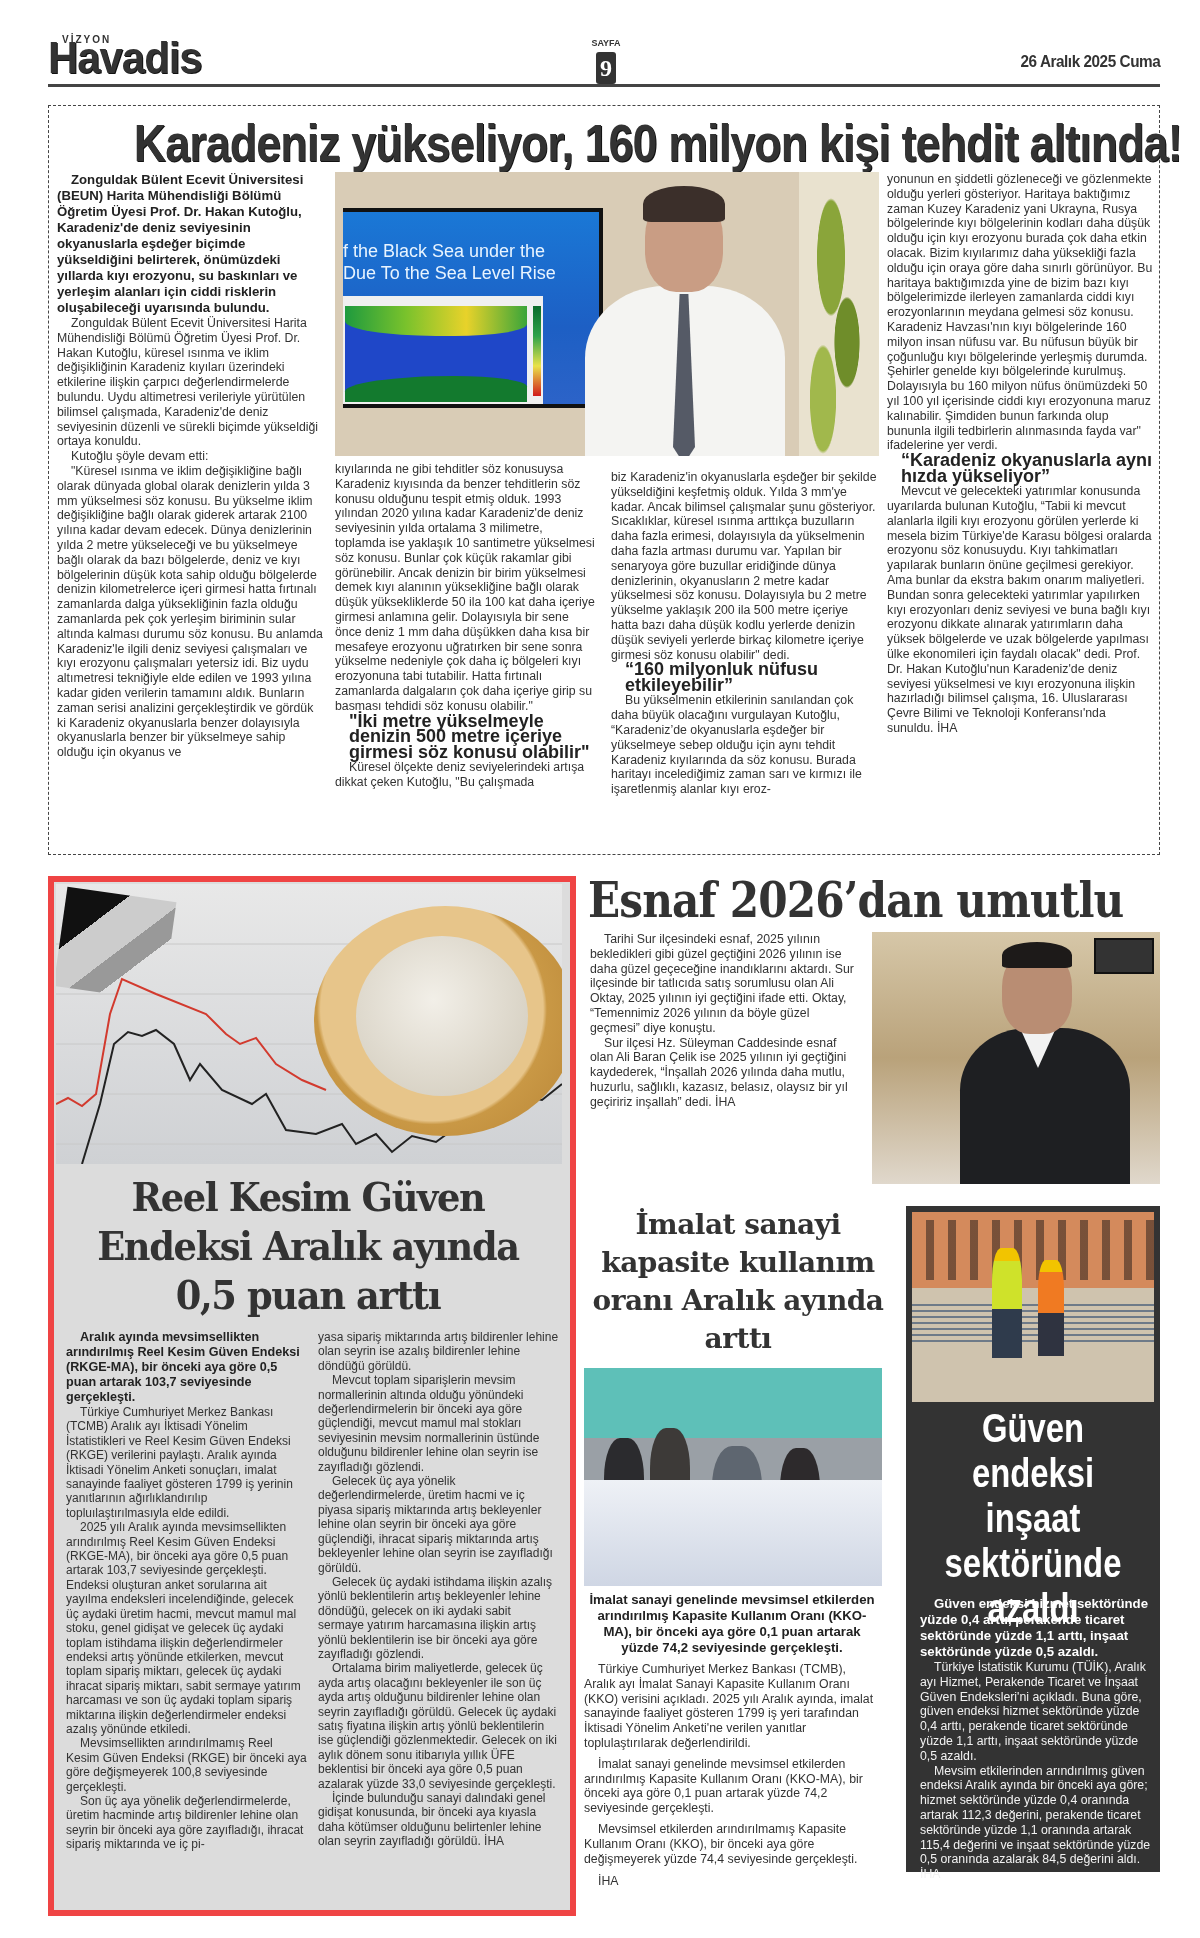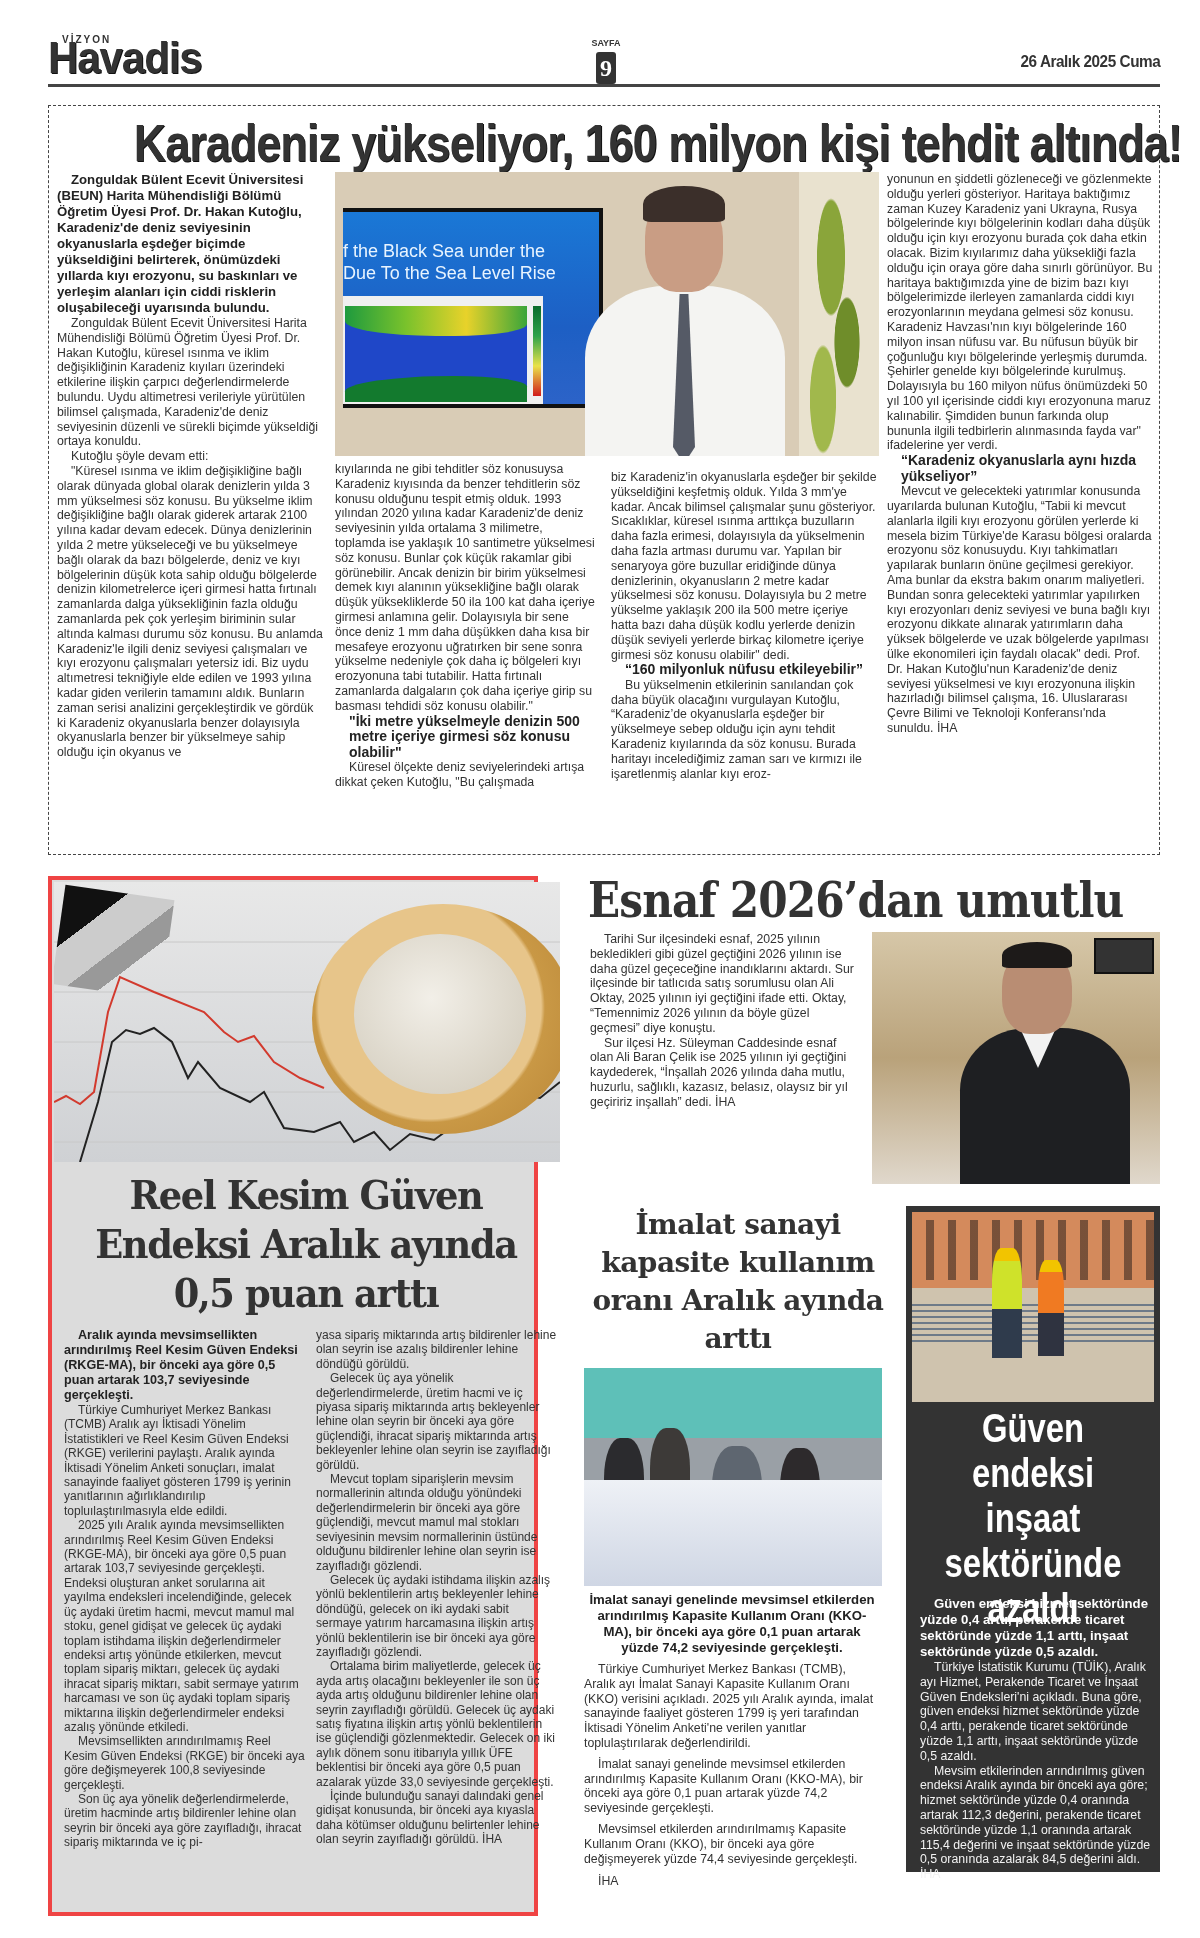--- a/index.html
+++ b/index.html
@@ -16,42 +16,42 @@
   .page-badge { display: inline-block; margin-top: 4px; width: 20px; height: 32px; background: #333; color: #fff; border-radius: 3px; font: bold 24px/32px "Liberation Serif", serif; }
   .date { position: absolute; right: 0; top: 24px; font: bold 17px "Liberation Sans", sans-serif; color: #333; letter-spacing: -0.5px; transform: scaleX(0.9); transform-origin: right; }
   .mast-rule { position: absolute; left: 48px; top: 84px; width: 1112px; height: 3px; background: #444; }
 
   
   .top-story { position: absolute; left: 48px; top: 105px; width: 1112px; height: 750px; border: 1.5px dashed #444; }
   .top-headline { position: absolute; left: 8px; top: 6px; width: 1096px; text-align: center; font: bold 52px/62px "Liberation Sans Narrow", "Liberation Sans", sans-serif; color: #333; letter-spacing: -1px; transform: scaleX(0.86); transform-origin: center; text-shadow: 1px 1px 0 #111; white-space: nowrap; }
   .col { position: absolute; font-size: 12.3px; line-height: 14.8px; color: #333; text-align: left; }
   .col p { text-indent: 14px; }
   .col p.lead { font-weight: bold; font-size: 13.2px; line-height: 16px; color: #222; }
-  .col p.sub { font-weight: bold; font-size: 14px; line-height: 15.5px; color: #222; padding-left: 14px; text-indent: 0; }
+  .col p.sub { font-weight: bold; font-size: 18px; line-height: 15.5px; color: #222; padding-left: 14px; text-indent: 0; }
   .c1 { left: 8px; top: 66px; width: 266px; }
   .c2 { left: 286px; top: 356px; width: 260px; }
   .c3 { left: 562px; top: 364px; width: 266px; }
   .c4 { left: 838px; top: 66px; width: 266px; }
   .photo-black-sea { position: absolute; left: 286px; top: 66px; width: 544px; height: 284px; overflow: hidden; background: #d9ccb6; }
   .tv { position: absolute; left: 8px; top: 36px; width: 260px; height: 200px; background: linear-gradient(180deg, #1a78d6 0%, #1d5fc4 60%, #2c63c8 100%); border: 4px solid #111; border-left: none; }
   .tv-title { position: absolute; left: 0; top: 28px; color: #e8f4ff; font: 18px/22px "Liberation Sans", sans-serif; white-space: nowrap; }
   .tv-map { position: absolute; left: 0; top: 84px; width: 200px; height: 108px; background: #f0f0f0; }
   .tv-map-inner { position: absolute; left: 2px; top: 10px; width: 182px; height: 96px; background: #1f47c8; }
   .land-n { position: absolute; left: 0; top: 0; width: 182px; height: 30px; background: linear-gradient(90deg, #1e9a3e, #79c22c, #e8d22a, #3aa53a); border-radius: 0 0 40% 50%; }
   .land-s { position: absolute; left: 0; bottom: 0; width: 182px; height: 26px; background: #137a2e; border-radius: 60% 40% 0 0; }
   .scale-bar { position: absolute; left: 190px; top: 94px; width: 8px; height: 90px; background: linear-gradient(180deg, #0b6b2c, #2ea24a, #e9e24a, #d11b1b); }
   .man { position: absolute; left: 250px; top: 10px; width: 200px; height: 274px; }
   .man-head { position: absolute; left: 60px; top: 10px; width: 78px; height: 100px; background: #c99d84; border-radius: 45% 45% 40% 40%; }
   .man-hair { position: absolute; left: 58px; top: 4px; width: 82px; height: 36px; background: #3b2f2a; border-radius: 50% 50% 10% 10%; }
   .man-shirt { position: absolute; left: 0; top: 104px; width: 200px; height: 180px; background: #f4f4f2; border-radius: 40% 40% 0 0; }
   .man-tie { position: absolute; left: 88px; top: 112px; width: 22px; height: 170px; background: #555a66; clip-path: polygon(30% 0, 70% 0, 100% 90%, 50% 100%, 0 90%); }
   .plant { position: absolute; right: 0; top: 0; width: 80px; height: 284px; background: radial-gradient(ellipse at 40% 30%, #8aa53a 0 20%, transparent 21%), radial-gradient(ellipse at 60% 60%, #6f8d2a 0 18%, transparent 19%), radial-gradient(ellipse at 30% 80%, #a1b84c 0 16%, transparent 17%), #e9e2cf; }
 
   
-  .reel-box { position: absolute; left: 48px; top: 876px; width: 490px; height: 1040px; background: #dcdcdc; border: 4px solid #ef4444; }
+  .reel-box { position: absolute; left: 48px; top: 876px; width: 528px; height: 1040px; background: #dcdcdc; border: 6px solid #ef4444; }
   .reel-photo { position: absolute; left: 2px; top: 2px; width: 506px; height: 280px; background: linear-gradient(180deg, #e8e8e8, #cfd1d4); overflow: hidden; }
   .reel-photo svg { position: absolute; left: 0; top: 0; }
   .coin-outer { position: absolute; left: 258px; top: 22px; width: 262px; height: 230px; border-radius: 50%; background: radial-gradient(circle at 45% 45%, #e7c58a 0 58%, #c99845 60%, #b78436 100%); }
   .coin-inner { position: absolute; left: 300px; top: 52px; width: 172px; height: 160px; border-radius: 50%; background: radial-gradient(circle at 45% 40%, #f2efe8, #cfc8b8); }
   .pen { position: absolute; left: 4px; top: 10px; width: 110px; height: 100px; background: linear-gradient(135deg, #111 0 30%, #ccc 30% 55%, #999 55% 70%, transparent 70%); transform: rotate(8deg); }
   .reel-headline { position: absolute; left: 6px; top: 290px; width: 496px; text-align: center; font: bold 40px/49px "DejaVu Serif", "Liberation Serif", serif; color: #333; letter-spacing: -1.5px; transform: scaleX(0.92); transform-origin: center; }
   .r1 { left: 12px; top: 448px; width: 242px; }
   .r2 { left: 264px; top: 448px; width: 242px; }
   .reel-box .col { font-size: 12px; line-height: 14.4px; }
   .reel-box .col p.lead { font-size: 12.6px; line-height: 15px; }
@@ -175,22 +175,22 @@
 
   <div class="col r1">
     <p class="lead">Aralık ayında mevsimsellikten arındırılmış Reel Kesim Güven Endeksi (RKGE-MA), bir önceki aya göre 0,5 puan artarak 103,7 seviyesinde gerçekleşti.</p>
     <p>Türkiye Cumhuriyet Merkez Bankası (TCMB) Aralık ayı İktisadi Yönelim İstatistikleri ve Reel Kesim Güven Endeksi (RKGE) verilerini paylaştı. Aralık ayında İktisadi Yönelim Anketi sonuçları, imalat sanayinde faaliyet gösteren 1799 iş yerinin yanıtlarının ağırlıklandırılıp topluılaştırılmasıyla elde edildi.</p>
     <p>2025 yılı Aralık ayında mevsimsellikten arındırılmış Reel Kesim Güven Endeksi (RKGE-MA), bir önceki aya göre 0,5 puan artarak 103,7 seviyesinde gerçekleşti. Endeksi oluşturan anket sorularına ait yayılma endeksleri incelendiğinde, gelecek üç aydaki üretim hacmi, mevcut mamul mal stoku, genel gidişat ve gelecek üç aydaki toplam istihdama ilişkin değerlendirmeler endeksi artış yönünde etkilerken, mevcut toplam sipariş miktarı, gelecek üç aydaki ihracat sipariş miktarı, sabit sermaye yatırım harcaması ve son üç aydaki toplam sipariş miktarına ilişkin değerlendirmeler endeksi azalış yönünde etkiledi.</p>
     <p>Mevsimsellikten arındırılmamış Reel Kesim Güven Endeksi (RKGE) bir önceki aya göre değişmeyerek 100,8 seviyesinde gerçekleşti.</p>
     <p>Son üç aya yönelik değerlendirmelerde, üretim hacminde artış bildirenler lehine olan seyrin bir önceki aya göre zayıfladığı, ihracat sipariş miktarında ve iç pi-</p>
   </div>
   <div class="col r2">
     <p style="text-indent:0">yasa sipariş miktarında artış bildirenler lehine olan seyrin ise azalış bildirenler lehine döndüğü görüldü.</p>
+    <p>Mevcut toplam siparişlerin mevsim normallerinin altında olduğu yönündeki değerlendirmelerin bir önceki aya göre güçlendiği, mevcut mamul mal stokları seviyesinin mevsim normallerinin üstünde olduğunu bildirenler lehine olan seyrin ise zayıfladığı gözlendi.</p>
     <p>Gelecek üç aya yönelik değerlendirmelerde, üretim hacmi ve iç piyasa sipariş miktarında artış bekleyenler lehine olan seyrin bir önceki aya göre güçlendiği, ihracat sipariş miktarında artış bekleyenler lehine olan seyrin ise zayıfladığı görüldü.</p>
-    <p>Mevcut toplam siparişlerin mevsim normallerinin altında olduğu yönündeki değerlendirmelerin bir önceki aya göre güçlendiği, mevcut mamul mal stokları seviyesinin mevsim normallerinin üstünde olduğunu bildirenler lehine olan seyrin ise zayıfladığı gözlendi.</p>
     <p>Gelecek üç aydaki istihdama ilişkin azalış yönlü beklentilerin artış bekleyenler lehine döndüğü, gelecek on iki aydaki sabit sermaye yatırım harcamasına ilişkin artış yönlü beklentilerin ise bir önceki aya göre zayıfladığı gözlendi.</p>
     <p>Ortalama birim maliyetlerde, gelecek üç ayda artış olacağını bekleyenler ile son üç ayda artış olduğunu bildirenler lehine olan seyrin zayıfladığı görüldü. Gelecek üç aydaki satış fiyatına ilişkin artış yönlü beklentilerin ise güçlendiği gözlenmektedir. Gelecek on iki aylık dönem sonu itibarıyla yıllık ÜFE beklentisi bir önceki aya göre 0,5 puan azalarak yüzde 33,0 seviyesinde gerçekleşti.</p>
     <p>İçinde bulunduğu sanayi dalındaki genel gidişat konusunda, bir önceki aya kıyasla daha kötümser olduğunu belirtenler lehine olan seyrin zayıfladığı görüldü. İHA</p>
   </div>
 </article>
 
 <h2 class="esnaf-headline">Esnaf 2026’dan umutlu</h2>
 <div class="col e1">
   <p>Tarihi Sur ilçesindeki esnaf, 2025 yılının bekledikleri gibi güzel geçtiğini 2026 yılının ise daha güzel geçeceğine inandıklarını aktardı. Sur ilçesinde bir tatlıcıda satış sorumlusu olan Ali Oktay, 2025 yılının iyi geçtiğini ifade etti. Oktay, “Temennimiz 2026 yılının da böyle güzel geçmesi” diye konuştu.</p>
   <p>Sur ilçesi Hz. Süleyman Caddesinde esnaf olan Ali Baran Çelik ise 2025 yılının iyi geçtiğini kaydederek, “İnşallah 2026 yılında daha mutlu, huzurlu, sağlıklı, kazasız, belasız, olaysız bir yıl geçiririz inşallah” dedi. İHA</p>

